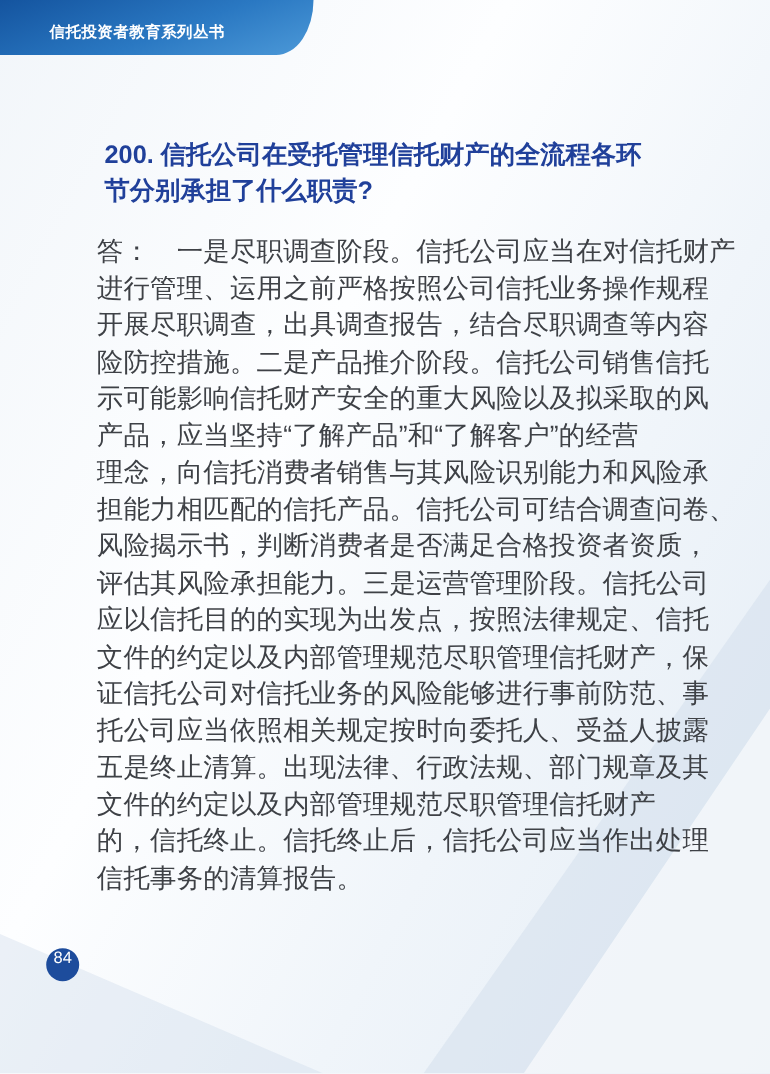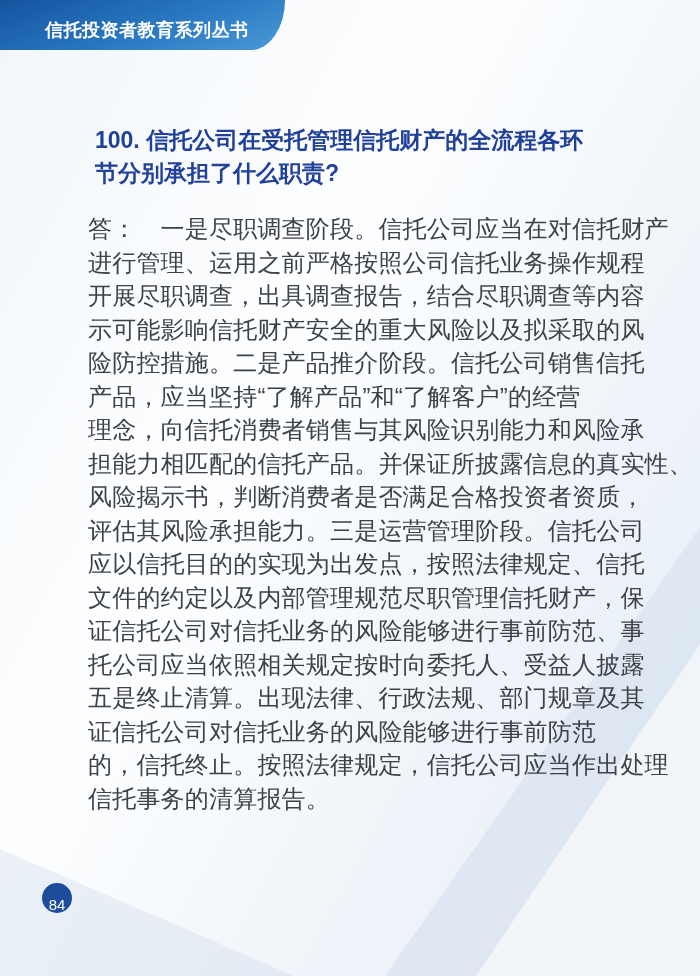--- a/index.html
+++ b/index.html
@@ -44,21 +44,21 @@
     background: linear-gradient(160deg, #14549f 0%, #2a78c2 55%, #4c99d8 100%);
     display: flex;
     align-items: center;
     padding-left: 45px;
     padding-top: 9px;
     box-sizing: border-box;
     z-index: 2;
   }
   .banner-title {
     color: #ffffff;
-    font-size: 18px;
+    font-size: 14px;
     font-weight: bold;
     letter-spacing: 0.5px;
     white-space: nowrap;
   }
   
   .question-title {
     position: absolute;
     left: 95px;
     top: 124px;
     width: 505px;
@@ -81,66 +81,66 @@
     line-height: 33.5px;
     height: 33.5px;
     color: #3e4146;
     white-space: nowrap;
     letter-spacing: 0.2px;
   }
   
   .page-badge {
     position: absolute;
     left: 42px;
-    top: 883px;
+    top: 862px;
     width: 30px;
     height: 30px;
     border-radius: 50%;
     background: #1d4c9c;
     color: #ffffff;
     font-size: 15px;
     display: flex;
-    align-items: flex-end;
+    align-items: flex-start;
     justify-content: center;
     z-index: 2;
   }
 </style>
 </head>
 <body>
 
 <div class="page">
 
   <div class="facet facet-a"></div>
   <div class="facet facet-b"></div>
   <div class="facet facet-c"></div>
 
   <div class="banner">
     <span class="banner-title">信托投资者教育系列丛书</span>
   </div>
 
-  <div class="question-title">100. 信托公司在受托管理信托财产的全流程各环节分别承担了什么职责?</div>
+  <div class="question-title">200. 信托公司在受托管理信托财产的全流程各环节分别承担了什么职责?</div>
 
   <div class="answer">
       <div class="answer-line">答：　一是尽职调查阶段。信托公司应当在对信托财产</div>
       <div class="answer-line">进行管理、运用之前严格按照公司信托业务操作规程</div>
       <div class="answer-line">开展尽职调查，出具调查报告，结合尽职调查等内容</div>
+      <div class="answer-line">险防控措施。二是产品推介阶段。信托公司销售信托</div>
       <div class="answer-line">示可能影响信托财产安全的重大风险以及拟采取的风</div>
-      <div class="answer-line">险防控措施。二是产品推介阶段。信托公司销售信托</div>
       <div class="answer-line">产品，应当坚持“了解产品”和“了解客户”的经营</div>
       <div class="answer-line">理念，向信托消费者销售与其风险识别能力和风险承</div>
-      <div class="answer-line">担能力相匹配的信托产品。并保证所披露信息的真实性、</div>
+      <div class="answer-line">担能力相匹配的信托产品。信托公司可结合调查问卷、</div>
       <div class="answer-line">风险揭示书，判断消费者是否满足合格投资者资质，</div>
       <div class="answer-line">评估其风险承担能力。三是运营管理阶段。信托公司</div>
       <div class="answer-line">应以信托目的的实现为出发点，按照法律规定、信托</div>
       <div class="answer-line">文件的约定以及内部管理规范尽职管理信托财产，保</div>
       <div class="answer-line">证信托公司对信托业务的风险能够进行事前防范、事</div>
       <div class="answer-line">托公司应当依照相关规定按时向委托人、受益人披露</div>
       <div class="answer-line">五是终止清算。出现法律、行政法规、部门规章及其</div>
-      <div class="answer-line">证信托公司对信托业务的风险能够进行事前防范</div>
-      <div class="answer-line">的，信托终止。按照法律规定，信托公司应当作出处理</div>
+      <div class="answer-line">文件的约定以及内部管理规范尽职管理信托财产</div>
+      <div class="answer-line">的，信托终止。信托终止后，信托公司应当作出处理</div>
       <div class="answer-line">信托事务的清算报告。</div>
     </div>
 
   <div class="page-badge">
     <span>84</span>
   </div>
 
 </div>
 
 </body></html>

